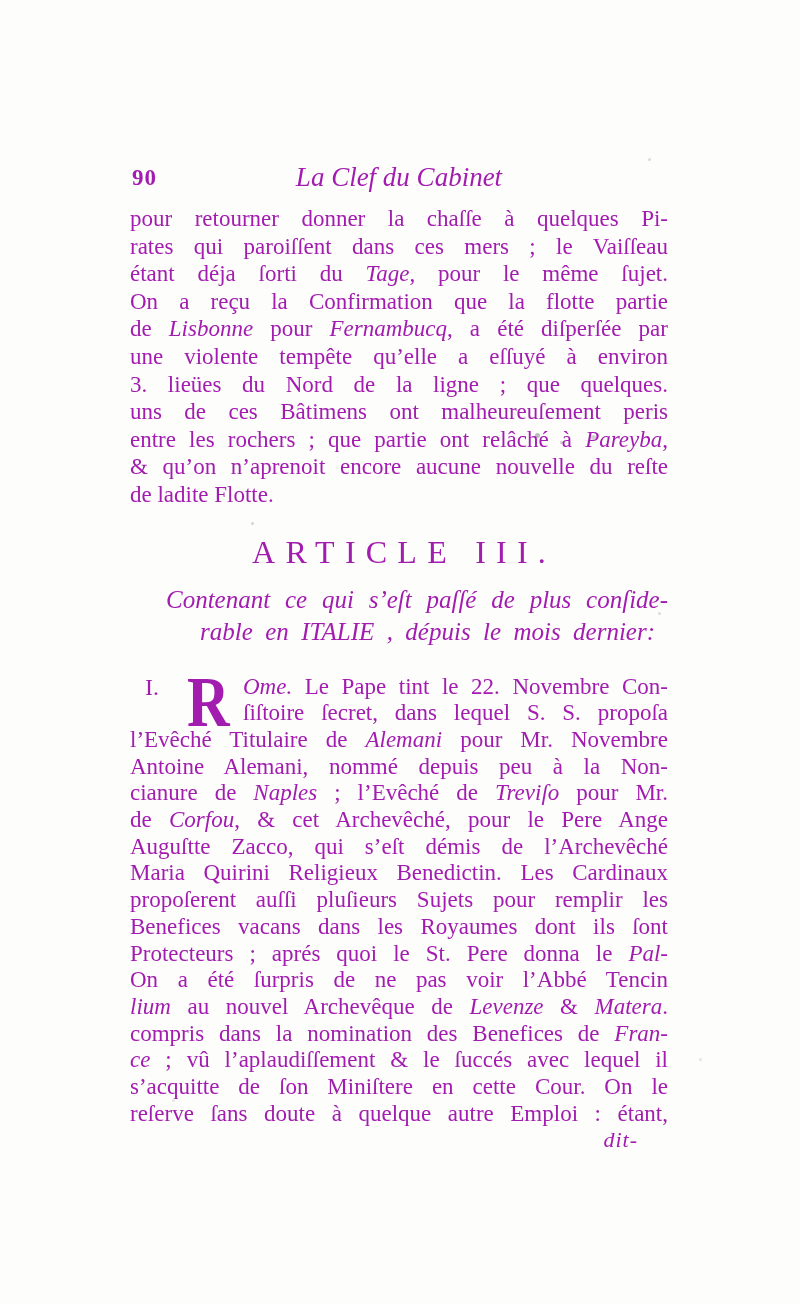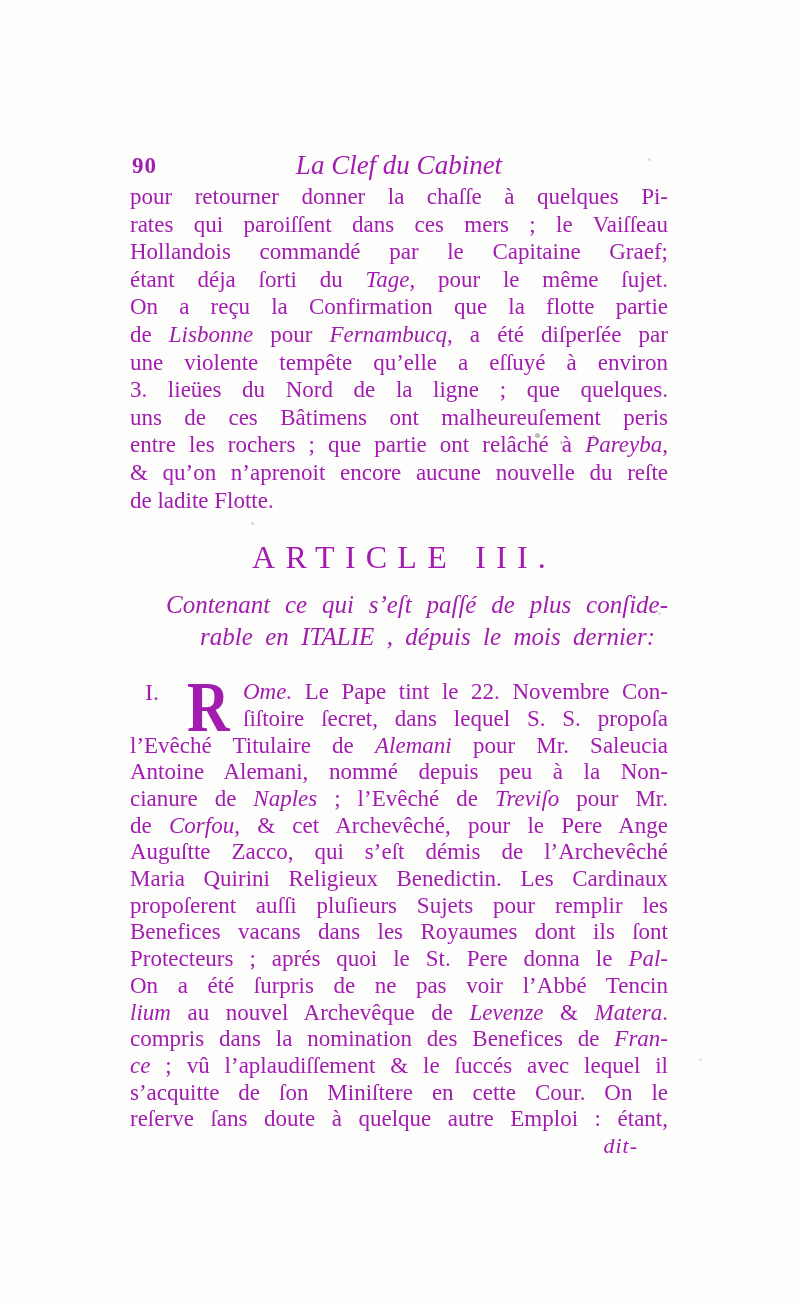--- a/index.html
+++ b/index.html
@@ -23,27 +23,27 @@
       648px 158px 0 0   rgba(120,120,120,.25),
       251px 522px 0 0   rgba(120,120,120,.30),
       658px 612px 0 0   rgba(120,120,120,.25),
       699px 1058px 0 0  rgba(130,130,130,.22),
       172px 1099px 0 0  rgba(130,130,130,.20);
   }
   .textblock { position:absolute; left:130px; top:150px; width:538px; }
 
   .header { position:relative; height:32px; }
   .pagenum { position:absolute; left:2px; top:3px; font-size:23px; font-weight:bold; letter-spacing:1px; }
-  .runtitle { display:block; text-align:center; font-style:italic; font-size:27px; line-height:30px; }
+  .runtitle { display:block; text-align:center; font-style:italic; font-size:27px; line-height:30px;margin-top:12px; }
 
   .line { font-size:23px; line-height:27.6px; text-align:justify; text-align-last:justify; }
   .line.noj { text-align-last:left; }
   .it { font-style:italic; }
 
-  .p1 { margin-top:1px; }
+  .p1 { margin-top:11px; }
 
   .article-heading {
     margin:22px 0 0; font-weight:normal; text-align:center;
     font-size:32px; line-height:42px; letter-spacing:0.32em; text-indent:0.32em;
     white-space:nowrap;
   }
 
   .subtitle { margin-top:11px; }
   .subtitle .line { font-size:25px; line-height:32px; font-style:italic; }
   .subtitle .line:nth-child(1) { padding-left:36px; }
@@ -69,21 +69,20 @@
   <div class="textblock">
 
     <div class="header">
       <span class="pagenum">90</span>
       <span class="runtitle">La Clef du Cabinet</span>
     </div>
 
     <div class="p1">
         <div class="line"><span>pour retourner donner la chaſſe à quelques Pi-</span></div>
         <div class="line"><span>rates qui paroiſſent dans ces mers ; le Vaiſſeau</span></div>
-        <div class="line"><span>Hollandois commandé par le Capitaine Graef;</span></div>
         <div class="line"><span>étant déja ſorti du </span><span class="it">Tage</span><span>, pour le même ſujet.</span></div>
         <div class="line"><span>On a reçu la Confirmation que la flotte partie</span></div>
         <div class="line"><span>de </span><span class="it">Lisbonne</span><span> pour </span><span class="it">Fernambucq</span><span>, a été diſperſée par</span></div>
         <div class="line"><span>une violente tempête qu’elle a eſſuyé à environ</span></div>
         <div class="line"><span>3. lieües du Nord de la ligne ; que quelques.</span></div>
         <div class="line"><span>uns de ces Bâtimens ont malheureuſement peris</span></div>
         <div class="line"><span>entre les rochers ; que partie ont relâché à </span><span class="it">Pareyba</span><span>,</span></div>
         <div class="line"><span>&amp; qu’on n’aprenoit encore aucune nouvelle du reſte</span></div>
         <div class="line noj"><span>de ladite Flotte.</span></div>
       </div>
@@ -96,21 +95,21 @@
       </div>
 
     <div class="section">
       <span class="secnum">I.</span>
       <span class="dropcap">R</span>
       <div class="lead">
           <div class="line"><span class="it">Ome.</span><span> Le Pape tint le 22. Novembre Con-</span></div>
           <div class="line"><span>ſiſtoire ſecret, dans lequel S. S. propoſa</span></div>
         </div>
       <div class="rest">
-          <div class="line"><span>l’Evêché Titulaire de </span><span class="it">Alemani</span><span> pour Mr. Saleucia</span></div>
+          <div class="line"><span>l’Evêché Titulaire de </span><span class="it">Alemani</span><span> pour Mr. Novembre</span></div>
           <div class="line"><span>Antoine Alemani, nommé depuis peu à la Non-</span></div>
           <div class="line"><span>cianure de </span><span class="it">Naples</span><span> ; l’Evêché de </span><span class="it">Treviſo</span><span> pour Mr.</span></div>
           <div class="line"><span>de </span><span class="it">Corfou</span><span>, &amp; cet Archevêché, pour le Pere Ange</span></div>
           <div class="line"><span>Auguſtte Zacco, qui s’eſt démis de l’Archevêché</span></div>
           <div class="line"><span>Maria Quirini Religieux Benedictin. Les Cardinaux</span></div>
           <div class="line"><span>propoſerent auſſi pluſieurs Sujets pour remplir les</span></div>
           <div class="line"><span>Benefices vacans dans les Royaumes dont ils ſont</span></div>
           <div class="line"><span>Protecteurs ; aprés quoi le St. Pere donna le </span><span class="it">Pal-</span></div>
           <div class="line"><span>On a été ſurpris de ne pas voir l’Abbé Tencin</span></div>
           <div class="line"><span class="it">lium</span><span> au nouvel Archevêque de </span><span class="it">Levenze</span><span> &amp; </span><span class="it">Matera</span><span>.</span></div>

